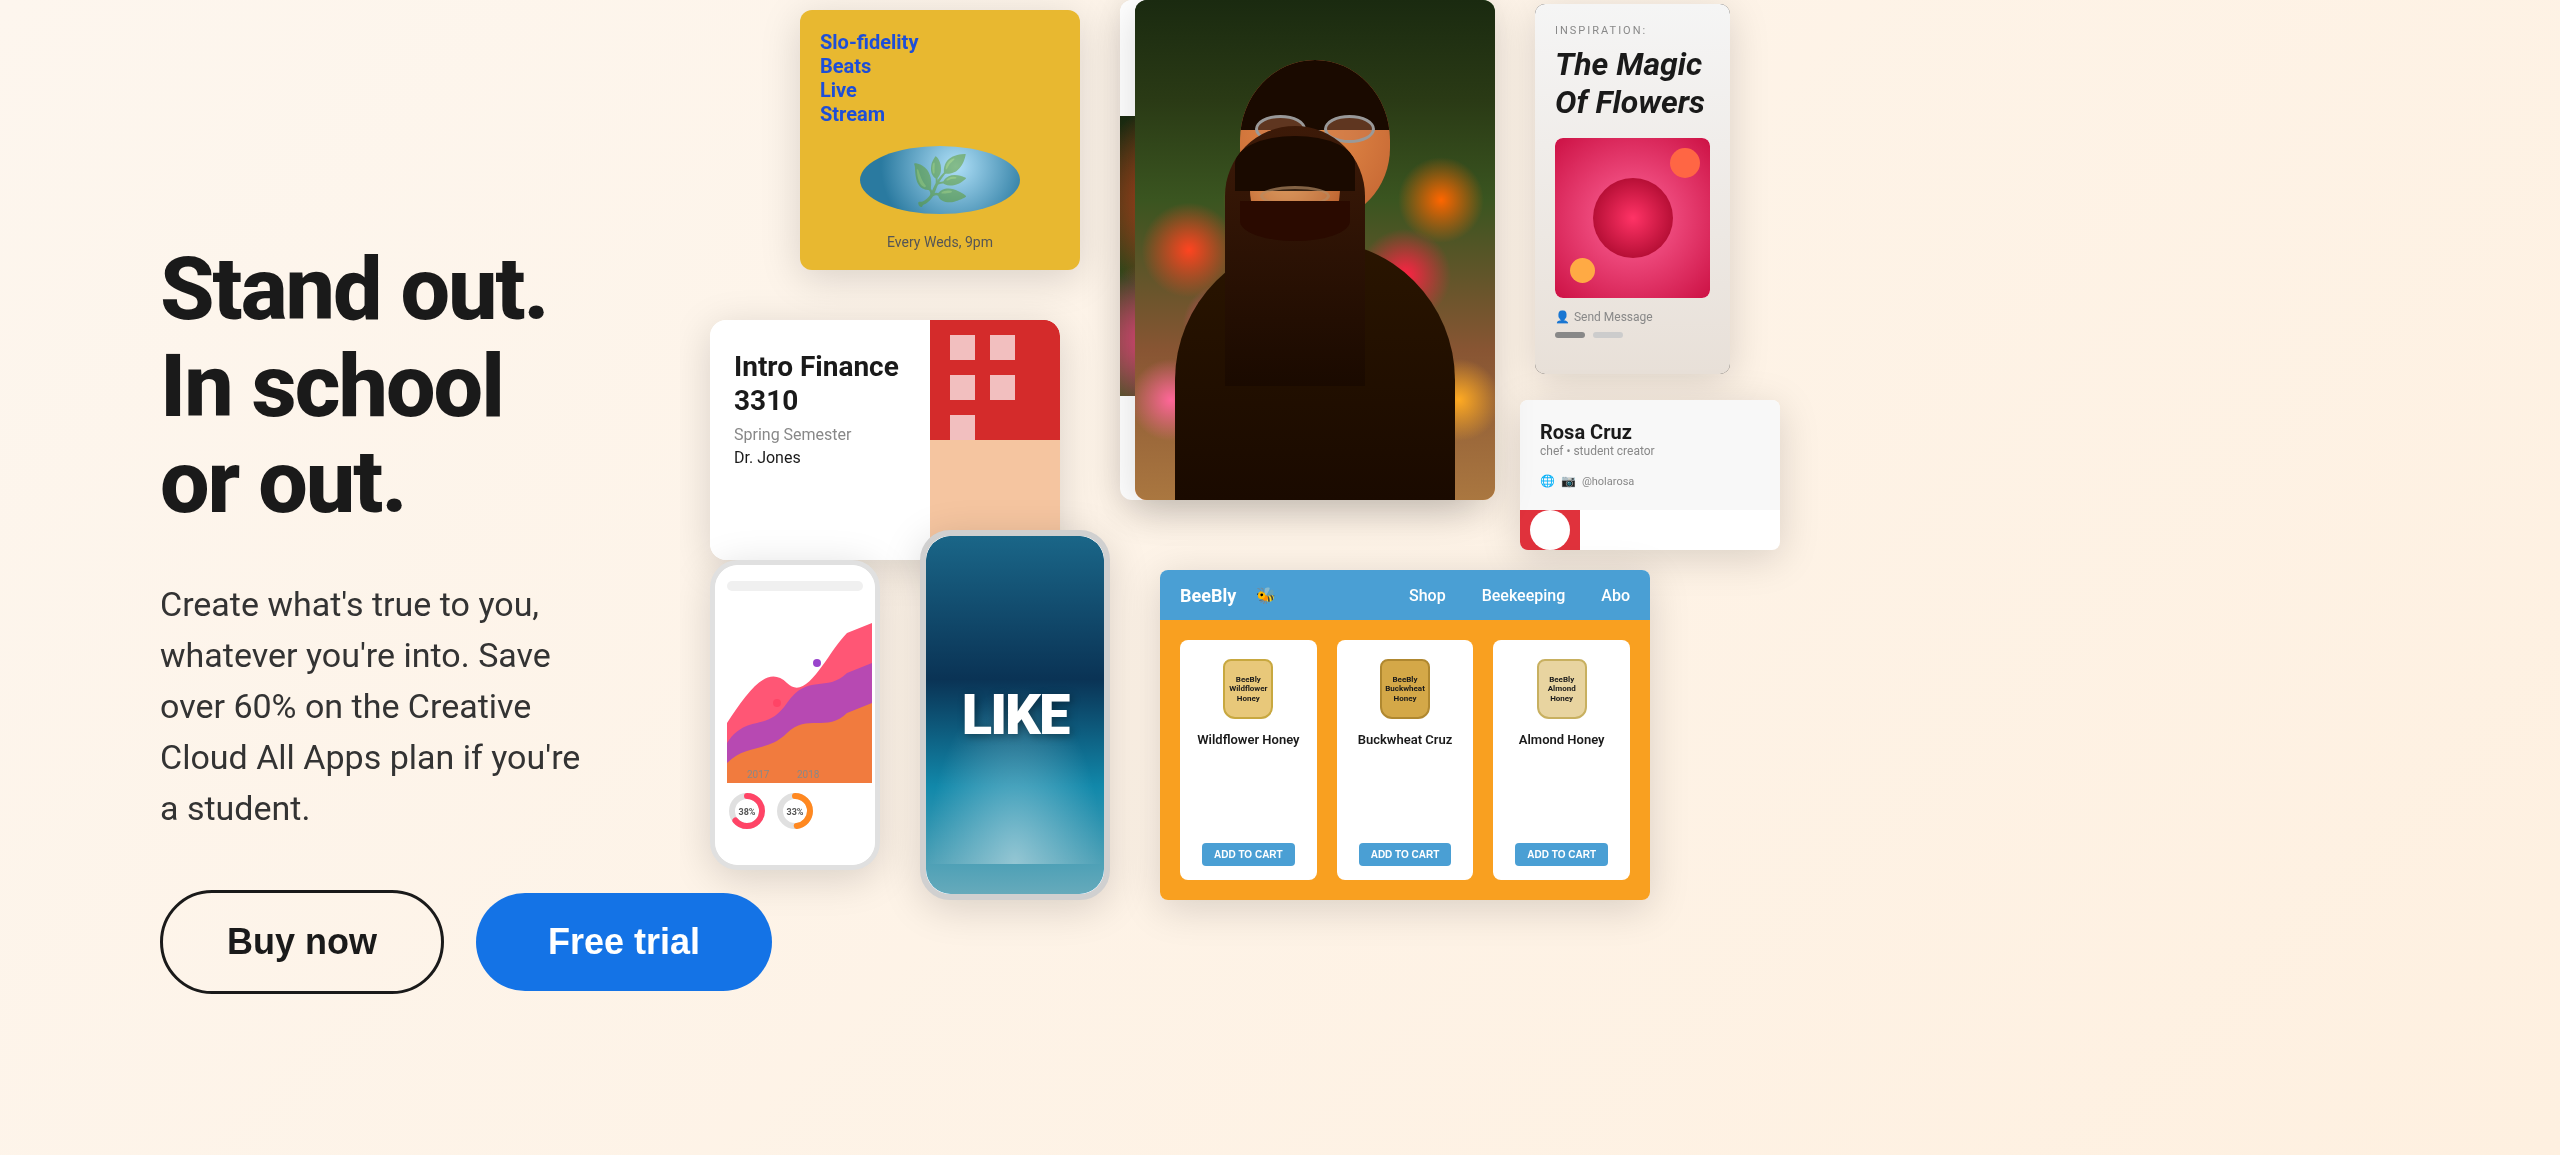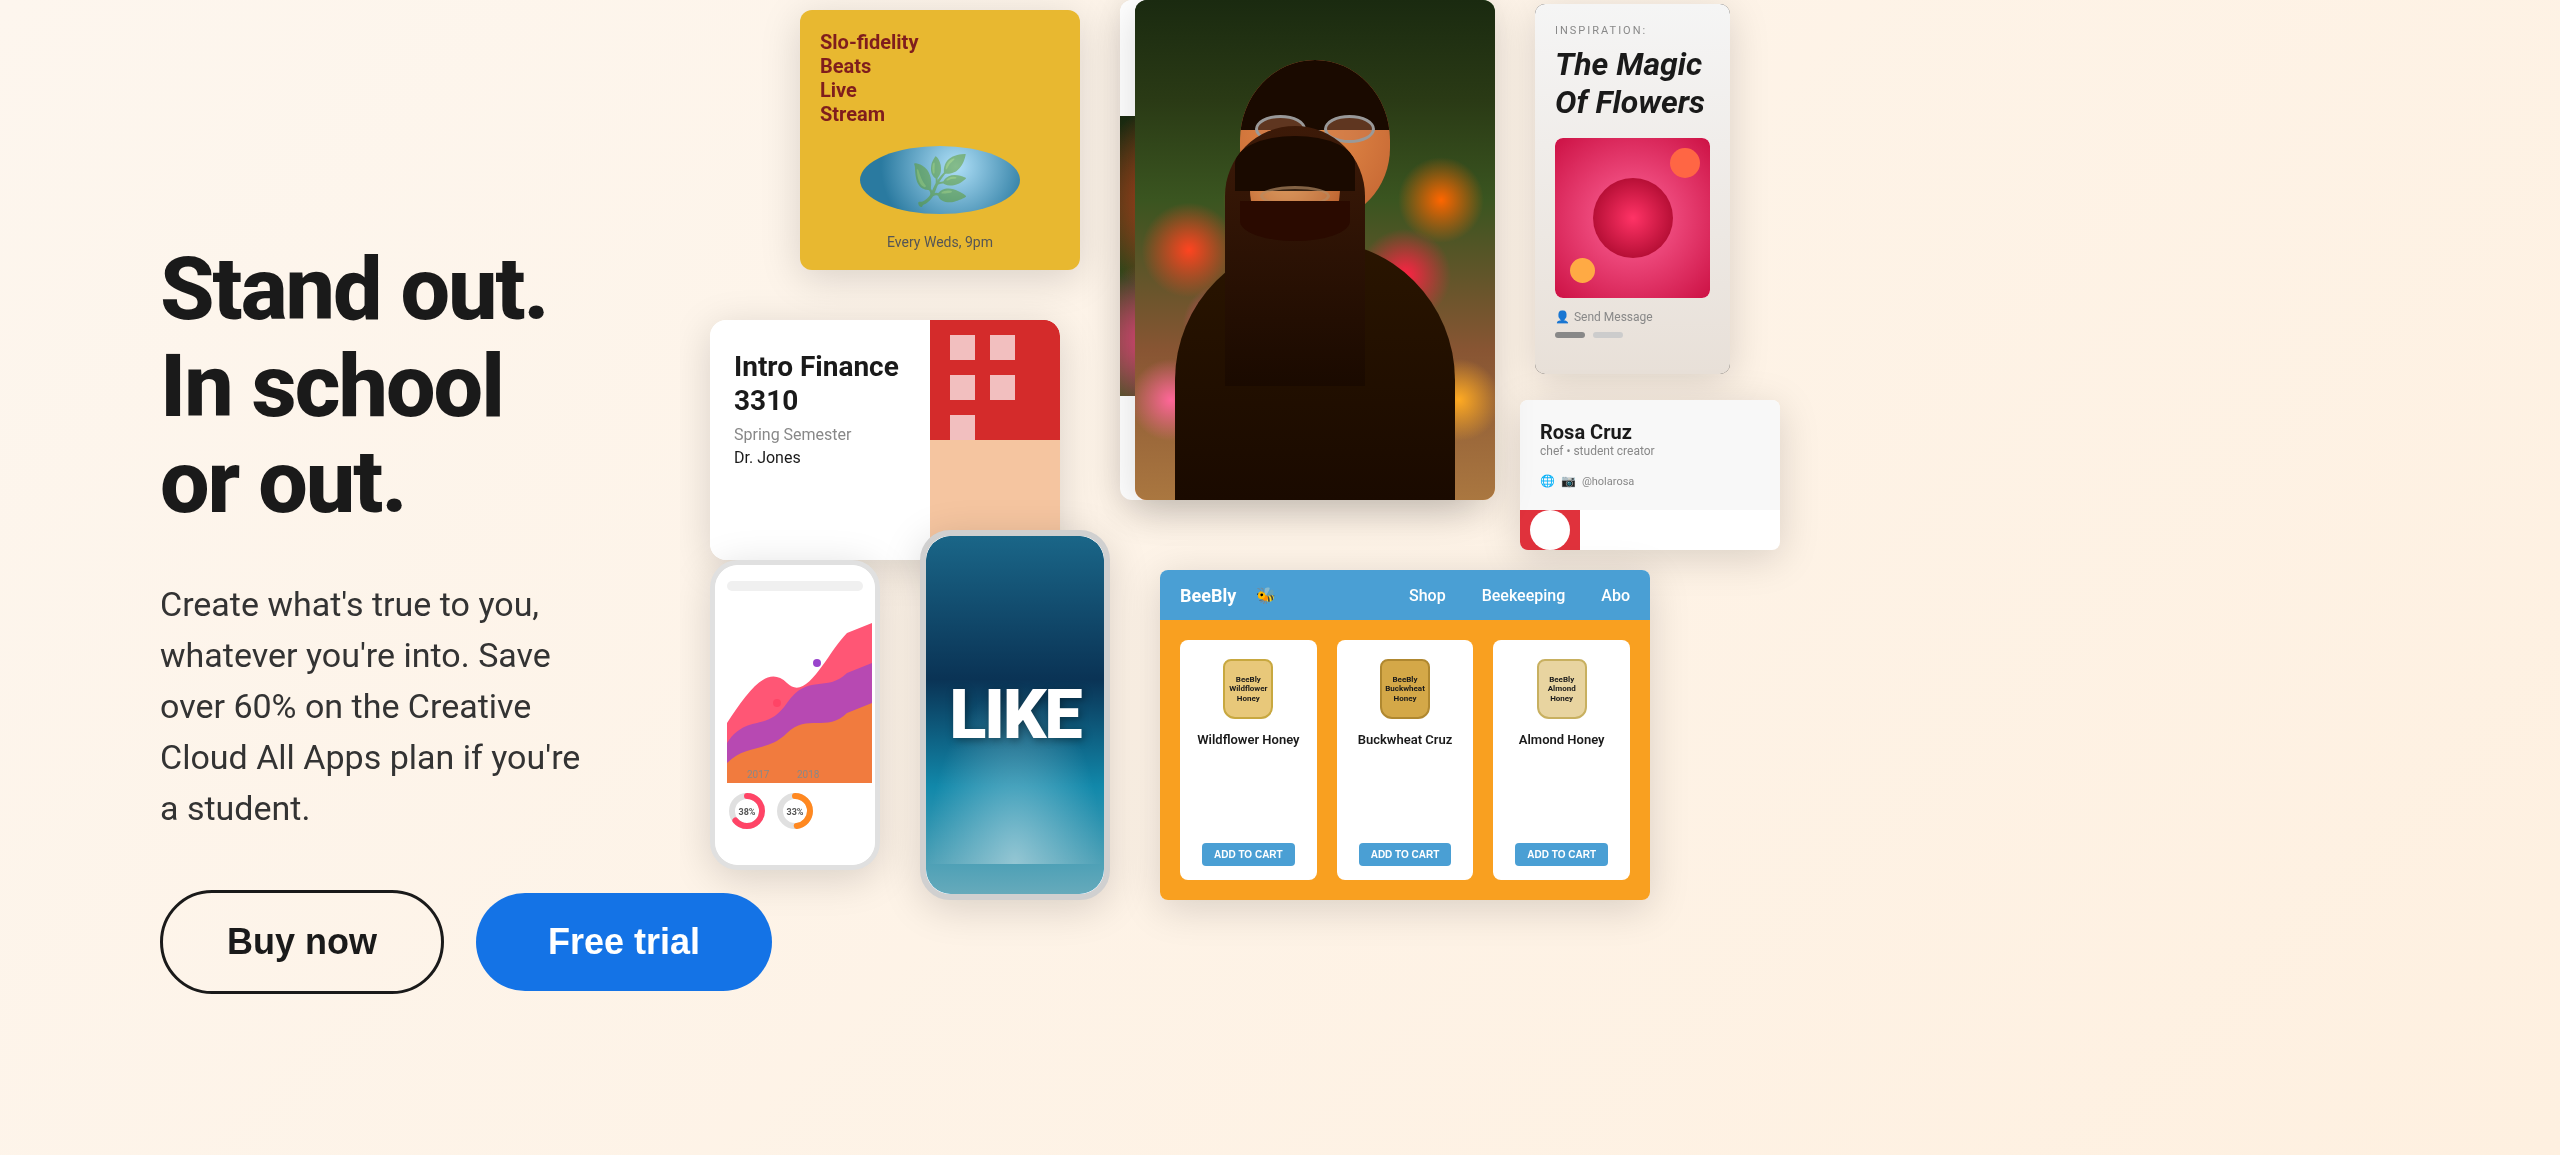--- a/index.html
+++ b/index.html
@@ -142,21 +142,21 @@
       height: 100%;
       display: flex;
       flex-direction: column;
       padding: 20px;
       position: relative;
     }
 
     .beats-title {
       font-size: 20px;
       font-weight: 700;
-      color: #7f1d1d;
+      color: #1d4ed8;
       line-height: 1.2;
       margin-bottom: 4px;
     }
 
     .beats-circle {
       width: 160px;
       height: 160px;
       border-radius: 50%;
       background: linear-gradient(135deg, #87ceeb, #1a6688);
       margin: 16px auto;
@@ -734,21 +734,21 @@
         <span class="insta-bookmark">🔖</span>
       </div>
       <div class="insta-likes">2000 likes</div>
     </div>
 
     <div class="card card-like-phone" style="width:190px;height:370px;top:530px;left:240px;border-radius:30px;border:6px solid #d0d0d0;">
       <div class="like-phone-inner">
         <div style="position:absolute;top:0;left:0;right:0;bottom:0;background:linear-gradient(180deg,#1a6688 0%,#0a3355 40%,#1188aa 70%,#66aabb 100%);border-radius:25px;overflow:hidden;">
           <div style="position:absolute;bottom:30px;left:0;right:0;height:180px;background:radial-gradient(ellipse at 50% 100%,rgba(255,255,255,0.4) 0%,transparent 70%);"></div>
         </div>
-        <span class="like-text-overlay" style="position:relative;z-index:2;font-size:68px;font-weight:900;color:#fff;text-shadow:2px 2px 8px rgba(0,0,0,0.4);letter-spacing:-2px;">LIKE</span>
+        <span class="like-text-overlay" style="position:relative;z-index:2;font-size:56px;font-weight:900;color:#fff;text-shadow:2px 2px 8px rgba(0,0,0,0.4);letter-spacing:-2px;">LIKE</span>
       </div>
     </div>
 
     <div class="card card-chart-phone" style="width:170px;height:310px;top:560px;left:30px;border-radius:28px;border:5px solid #e0e0e0;">
       <div class="chart-phone-inner">
         <div style="width:100%;height:10px;background:#f0f0f0;border-radius:5px;margin-bottom:12px;"></div>
         
         <svg width="145" height="180" viewBox="0 0 145 180">
 
           <path d="M0,120 C20,90 40,60 60,80 C80,100 100,50 120,30 L145,20 L145,180 L0,180 Z" fill="#ff4466" opacity="0.9"></path>

